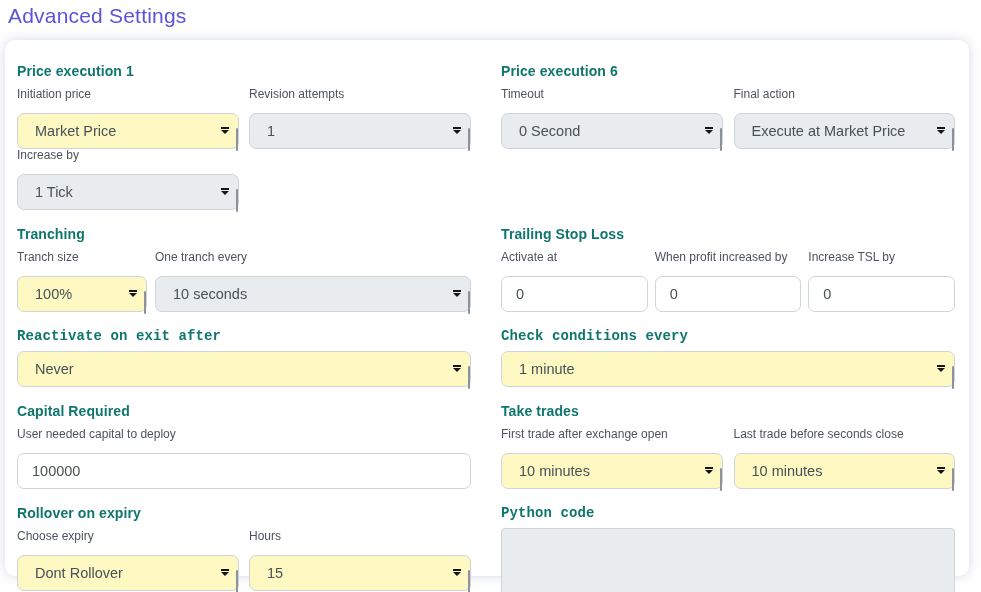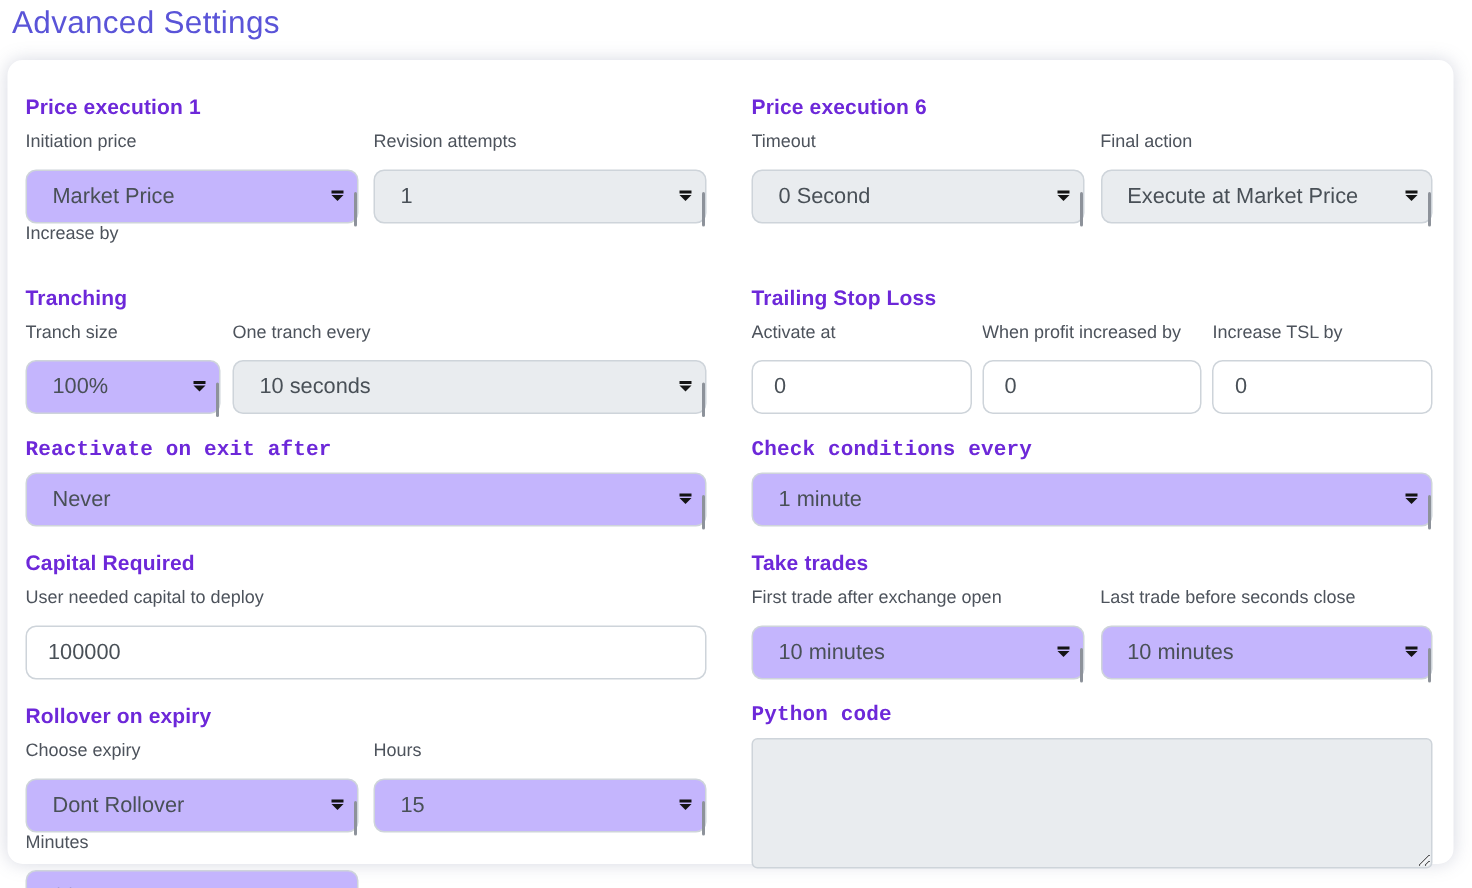--- a/index.html
+++ b/index.html
@@ -17,41 +17,41 @@
     box-shadow:0 0 12px rgba(110,120,150,0.28);
   }
 
   .grid {
     display:grid; grid-template-columns:1fr 1fr; column-gap:30px;
     padding:24px 14px 0 12px;
   }
 
   .section { margin-bottom:17px; }
   .sec-title {
-    font-size:14px; line-height:15px; font-weight:bold; color:#6d28d9;
+    font-size:14px; line-height:15px; font-weight:bold; color:#0f766e;
     margin-bottom:9px; letter-spacing:.1px;
   }
   .section.no-sub .sec-title { margin-bottom:7px;font-family:Liberation Mono, monospace; }
 
   .fields { display:grid; column-gap:10px; }
   .cols-3 { grid-template-columns:repeat(2,1fr); }
   .cols-2 { grid-template-columns:repeat(2,1fr); column-gap:11px; }
   .cols-tranch { grid-template-columns:130px 1fr; column-gap:8px; }
   .cols-tsl { grid-template-columns:repeat(3,1fr); column-gap:7px; }
   .cols-1 { grid-template-columns:1fr; }
 
   .f-label {
     font-size:12px; line-height:13px; color:#4d535c; margin-bottom:12px;
     white-space:nowrap; overflow:hidden;
   }
 
   .select {
     position:relative; height:36px; line-height:34px;
     border:1px solid #ced4da; border-radius:7px;
-    background:#c4b5fd; color:#495057;
+    background:#fef9c3; color:#495057;
     font-size:14.5px; padding:0 26px 0 17px;
     white-space:nowrap; overflow:visible; cursor:pointer;
   }
   .select .sel-text { display:block; overflow:hidden; }
   .select.gray { background:#e9ecef; }
 
   .caret {
     position:absolute; right:9px; top:50%; margin-top:-1px;
     width:0; height:0;
     border-left:4px solid transparent; border-right:4px solid transparent;
@@ -103,20 +103,25 @@
         <div>
           <div class="f-label">Revision attempts</div>
           <div class="select gray">
             <span class="sel-text">1</span>
             <span class="caret"></span>
             <span class="edge-bar"></span>
           </div>
         </div>
         <div>
           <div class="f-label">Increase by</div>
+          <div class="select gray">
+            <span class="sel-text">1 Tick</span>
+            <span class="caret"></span>
+            <span class="edge-bar"></span>
+          </div>
         </div>
       </div>
     </div>
 
     <div class="section">
       <div class="sec-title">Price execution 6</div>
       <div class="fields cols-2">
         <div>
           <div class="f-label">Timeout</div>
           <div class="select gray">

